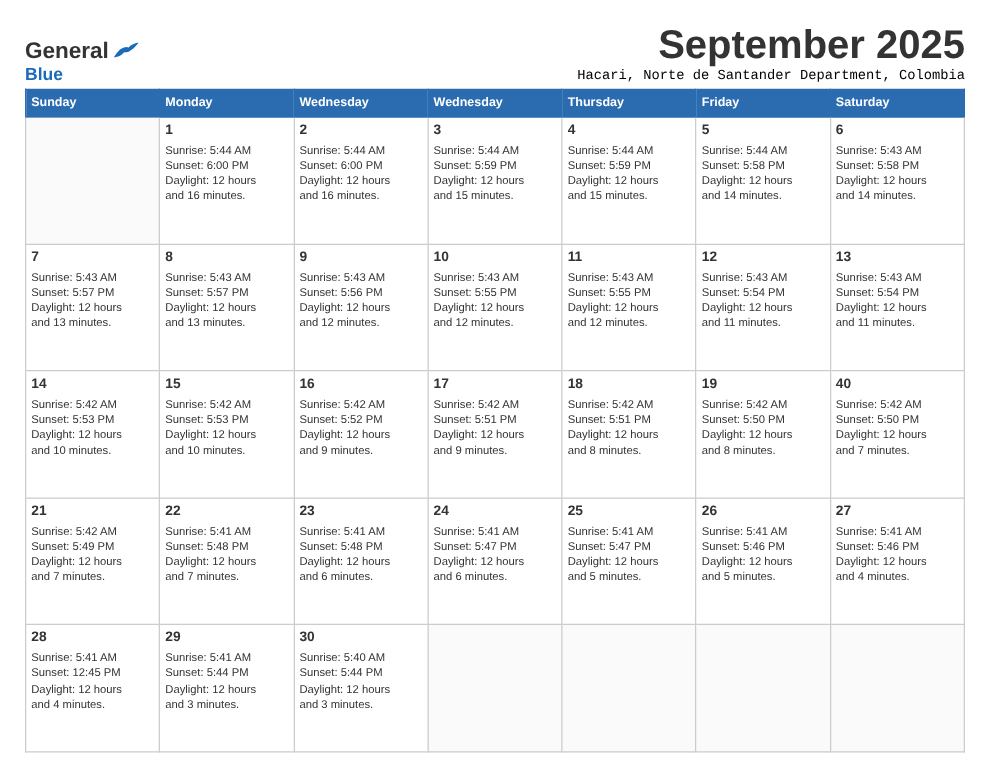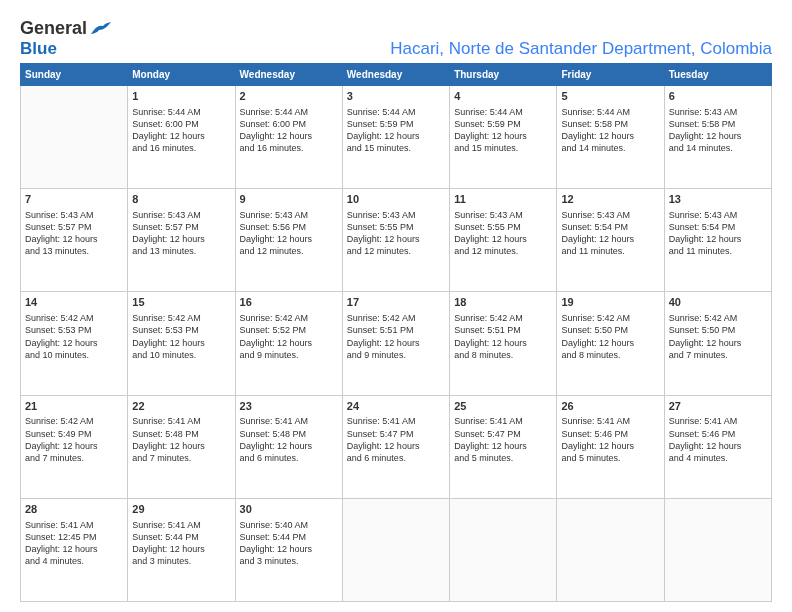--- a/index.html
+++ b/index.html
@@ -31,42 +31,43 @@
     .logo-text {
       display: flex;
       align-items: center;
     }
     .logo-general {
       font-size: 18px;
       font-weight: bold;
       color: #333;
     }
     .logo-blue {
-      font-size: 17px;
+      font-size: 14px;
       font-weight: bold;
       color: #1a6bba;
     }
     .logo-bird {
       width: 22px;
       height: 18px;
       margin-left: 2px;
     }
     .title-section {
       text-align: right;
     }
     .month-title {
       font-size: 32px;
       font-weight: bold;
       color: #333;
       line-height: 1.1;
     }
     .location {
-      font-size: 17px;
-      color: #3b82f6;
+      font-size: 11px;
+      color: #000000;
       margin-top: 2px;
+      font-family: Liberation Mono, monospace;
     }
     .calendar {
       flex: 1;
       border: 1px solid #ccc;
       border-collapse: collapse;
       width: 100%;
       table-layout: fixed;
     }
     .calendar th {
       background-color: #2b6cb0;
@@ -109,34 +110,35 @@
     <div class="logo">
       <div class="logo-text">
         <span class="logo-general">General</span>
         <svg class="logo-bird" viewBox="0 0 22 18" xmlns="http://www.w3.org/2000/svg">
           <path d="M2,14 Q8,4 14,6 Q16,3 22,2 Q18,7 16,8 Q14,10 10,10 Q8,13 2,14Z" fill="#1a6bba"></path>
         </svg>
       </div>
       <span class="logo-blue">Blue</span>
     </div>
     <div class="title-section">
+      <div class="month-title">September 2025</div>
       <div class="location">Hacari, Norte de Santander Department, Colombia</div>
     </div>
   </div>
 
   <table class="calendar">
     <thead>
       <tr>
       <th>Sunday</th>
           <th>Monday</th>
           <th>Wednesday</th>
           <th>Wednesday</th>
           <th>Thursday</th>
           <th>Friday</th>
-          <th>Tuesday</th>
+          <th>Saturday</th>
         </tr>
     </thead>
     <tbody id="calendar-body">
     <tr>
           <td class="empty-cell"></td>
           <td>
             <span class="day-number">1</span>
             <div class="day-info">Sunrise: 5:44 AM</div>
             <div class="day-info">Sunset: 6:00 PM</div>
             <div class="day-info">Daylight: 12 hours</div>

